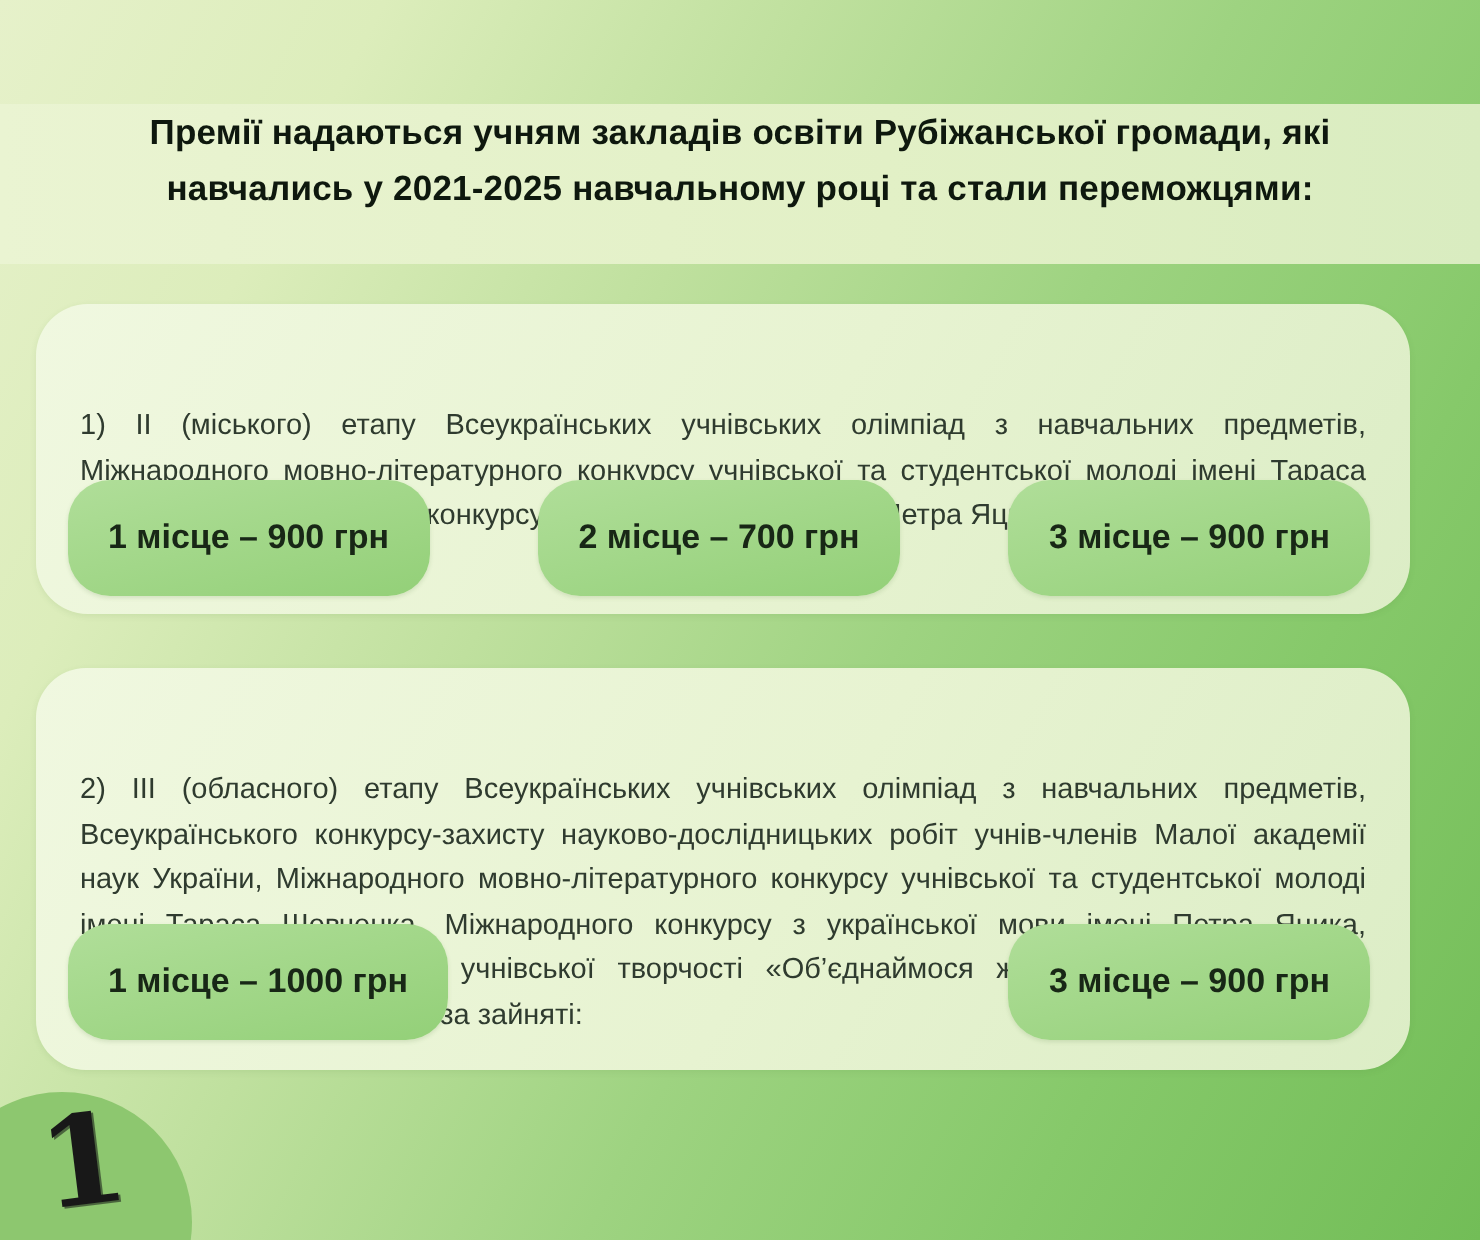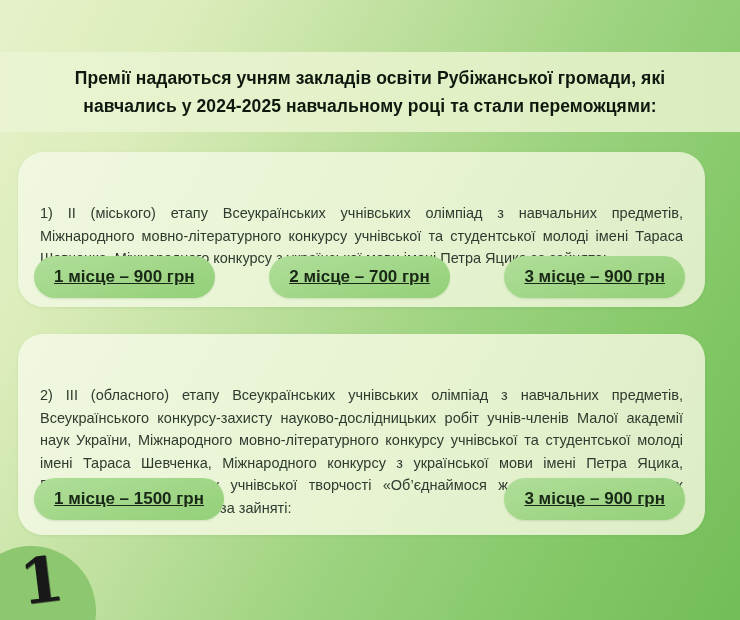--- a/index.html
+++ b/index.html
@@ -15,21 +15,21 @@
 
   
   .header-band {
     position: absolute;
     top: 52px; left: 0; right: 0;
     height: 80px;
     background: linear-gradient(90deg, #eaf4d2 0%, #e2f0c6 60%, #d9ecc0 100%);
     display: flex;
     flex-direction: column;
     align-items: center;
-    justify-content: center;
+    justify-content: flex-start;
     text-align: center;
   }
   .header-band .hline {
     font-size: 17.5px;
     font-weight: bold;
     color: #0e180e;
     line-height: 1.6;
     letter-spacing: 0.1px;
   }
 
@@ -62,30 +62,29 @@
     justify-content: space-between;
     align-items: center;
   }
   .card-1 .pill-row { bottom: 9px; }
   .card-2 .pill-row { bottom: 15px; }
 
   .pill {
     display: inline-flex;
     align-items: center;
     justify-content: center;
-    height: 42px;
+    height: 58px;
     padding: 0 20px;
     border-radius: 21px;
     background: linear-gradient(165deg, #b0de99 0%, #9cd482 70%, #93d078 100%);
     font-size: 17px;
     font-weight: bold;
     color: #182716;
     white-space: nowrap;
     box-shadow: 0 1px 2px rgba(60, 110, 40, 0.15);
-    text-decoration: underline;
   }
 
   
   .page-circle {
     position: absolute;
     left: -34px; top: 546px;
     width: 130px; height: 130px;
     border-radius: 50%;
     background: #8dc76f;
   }
@@ -99,34 +98,34 @@
     color: #181818;
     transform: rotate(-7deg);
     text-shadow: 1px 1px 0 rgba(20,20,20,0.55);
   }
 </style>
 </head>
 <body>
 
 <header class="header-band">
   <div class="hline">Премії надаються учням закладів освіти Рубіжанської громади, які</div>
-  <div class="hline">навчались у 2024-2025 навчальному році та стали переможцями:</div>
+  <div class="hline">навчались у 2021-2025 навчальному році та стали переможцями:</div>
 </header>
 
 <section class="card card-1">
   <p class="criteria">1) ІІ (міського) етапу Всеукраїнських учнівських олімпіад з навчальних предметів, Міжнародного мовно-літературного конкурсу учнівської та студентської молоді імені Тараса Шевченка, Міжнародного конкурсу з української мови імені Петра Яцика за зайняте:</p>
   <div class="pill-row">
     <span class="pill">1 місце – 900 грн</span>
     <span class="pill">2 місце – 700 грн</span>
     <span class="pill">3 місце – 900 грн</span>
   </div>
 </section>
 
 <section class="card card-2">
   <p class="criteria">2) ІІІ (обласного) етапу Всеукраїнських учнівських олімпіад з навчальних предметів, Всеукраїнського конкурсу-захисту науково-дослідницьких робіт учнів-членів Малої академії наук України, Міжнародного мовно-літературного конкурсу учнівської та студентської молоді імені Тараса Шевченка, Міжнародного конкурсу з української мови імені Петра Яцика, Всеукраїнського конкурсу учнівської творчості «Об’єднаймося ж, брати мої!» та інших інтелектуальних конкурсів за зайняті:</p>
   <div class="pill-row">
-    <span class="pill">1 місце – 1500 грн</span>
+    <span class="pill">1 місце – 1000 грн</span>
     <span class="pill">3 місце – 900 грн</span>
   </div>
 </section>
 
 <div class="page-circle"></div>
 <div class="page-number">1</div>
 
 </body></html>

